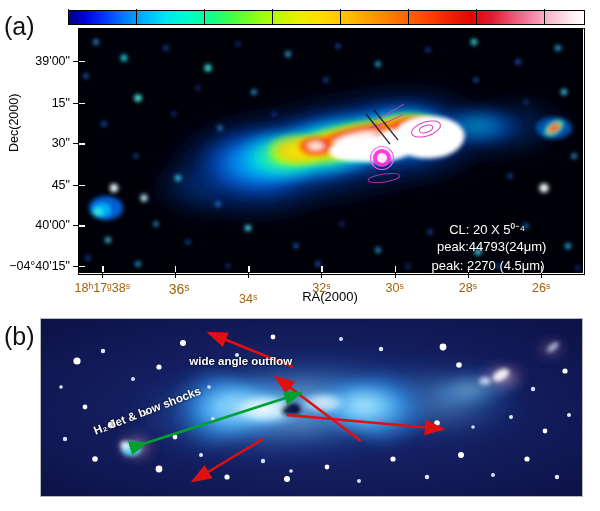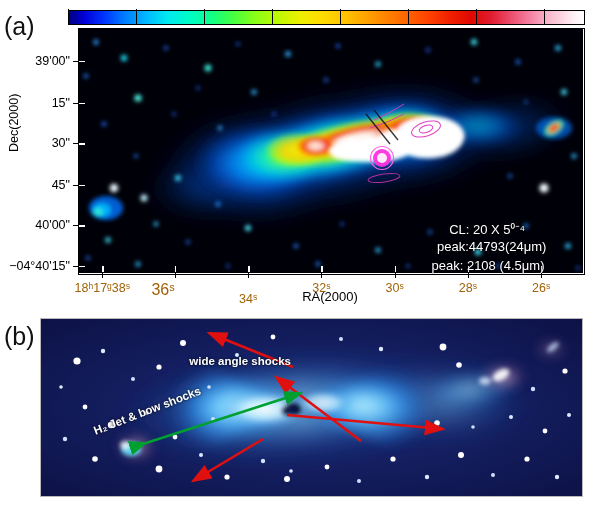--- a/index.html
+++ b/index.html
@@ -268,21 +268,21 @@
     <div style="position: absolute; left: 79px; top: 225.225px; width: 6px; height: 1.4px; background: rgb(255, 255, 255);"></div>
     <div class="ylab" style="position: absolute; top: 225.225px; left: 0px; width: 70px; text-align: right; transform: translateY(-50%); font-size: 12.5px; white-space: nowrap;">40'00"</div>
     <div style="position: absolute; left: 73px; top: 265.65px; width: 5px; height: 1px; background: rgb(0, 0, 0);"></div>
     <div style="position: absolute; left: 79px; top: 265.65px; width: 6px; height: 1.4px; background: rgb(255, 255, 255);"></div>
     <div class="ylab" style="position: absolute; top: 265.65px; left: 0px; width: 70px; text-align: right; transform: translateY(-50%); font-size: 12.5px; white-space: nowrap;">−04°40'15"</div>
     <div style="position: absolute; left: 102.24px; top: 273px; width: 1px; height: 5px; background: rgb(0, 0, 0);"></div>
     <div style="position: absolute; left: 102.24px; top: 266px; width: 1.4px; height: 6px; background: rgb(255, 255, 255);"></div>
     <div class="xlab" style="position: absolute; left: 102.24px; top: 281px; transform: translateX(-50%); font-size: 12.5px; white-space: nowrap;">18ʰ17ᵍ38ˢ</div>
     <div style="position: absolute; left: 174.96px; top: 273px; width: 1px; height: 5px; background: rgb(0, 0, 0);"></div>
     <div style="position: absolute; left: 174.96px; top: 266px; width: 1.4px; height: 6px; background: rgb(255, 255, 255);"></div>
-    <div class="xlab" style="position: absolute; left: 163px; top: 281px; transform: translateX(-50%); font-size: 16px; white-space: nowrap;">36ˢ</div>
+    <div class="xlab" style="position: absolute; left: 179px; top: 281px; transform: translateX(-50%); font-size: 14px; white-space: nowrap;">36ˢ</div>
     <div style="position: absolute; left: 248.185px; top: 273px; width: 1px; height: 5px; background: rgb(0, 0, 0);"></div>
     <div style="position: absolute; left: 248.185px; top: 266px; width: 1.4px; height: 6px; background: rgb(255, 255, 255);"></div>
     <div class="xlab" style="position: absolute; left: 248.185px; top: 292px; transform: translateX(-50%); font-size: 12.5px; white-space: nowrap;">34ˢ</div>
     <div style="position: absolute; left: 321.41px; top: 273px; width: 1px; height: 5px; background: rgb(0, 0, 0);"></div>
     <div style="position: absolute; left: 321.41px; top: 266px; width: 1.4px; height: 6px; background: rgb(255, 255, 255);"></div>
     <div class="xlab" style="position: absolute; left: 321.41px; top: 281px; transform: translateX(-50%); font-size: 12.5px; white-space: nowrap;">32ˢ</div>
     <div style="position: absolute; left: 394.635px; top: 273px; width: 1px; height: 5px; background: rgb(0, 0, 0);"></div>
     <div style="position: absolute; left: 394.635px; top: 266px; width: 1.4px; height: 6px; background: rgb(255, 255, 255);"></div>
     <div class="xlab" style="position: absolute; left: 394.635px; top: 281px; transform: translateX(-50%); font-size: 12.5px; white-space: nowrap; text-align: center;">30ˢ</div>
     <div style="position: absolute; left: 467.86px; top: 273px; width: 1px; height: 5px; background: rgb(0, 0, 0);"></div>
@@ -292,21 +292,21 @@
     <div style="position: absolute; left: 541.085px; top: 266px; width: 1.4px; height: 6px; background: rgb(255, 255, 255);"></div>
     <div class="xlab" style="position: absolute; left: 541.085px; top: 281px; transform: translateX(-50%); font-size: 12.5px; white-space: nowrap;">26ˢ</div>
   </div>
 
 <div id="ylabel-title">Dec(2000)</div>
 <div id="xlabel-title">RA(2000)</div>
 
 <div id="panel-a-annots">
     <div class="annot" style="left: 449.175px; top: 220.325px;">CL: 20 X 5⁰⁻⁴</div>
     <div class="annot" style="left: 437px; top: 239.19px;">peak:44793(24μm)</div>
-    <div class="annot" style="left: 431.5px; top: 257.81px;">peak: 2108 (4.5μm)</div>
+    <div class="annot" style="left: 431.5px; top: 257.81px;">peak: 2270 (4.5μm)</div>
   </div>
 
 <div class="panel-letter" id="panel-b-letter">(b)</div>
 
 <div id="panel-b-image" style="background:#111a52;">
   <svg width="543" height="179" viewBox="0 0 543 179">
     <defs>
       <radialGradient id="bBlue" cx="50%" cy="50%" r="50%">
         <stop offset="0%" stop-color="#ccf4ff" stop-opacity="1"></stop>
         <stop offset="28%" stop-color="#74d4ff" stop-opacity="0.9"></stop>
@@ -429,15 +429,15 @@
       <line x1="222" y1="120" x2="152" y2="162" marker-end="url(#arrowRed)"></line>
       <line x1="246" y1="96" x2="402" y2="110" marker-end="url(#arrowRed)"></line>
     </g>
 
     <g stroke="#00a030" stroke-width="2.4">
       <line x1="105" y1="124" x2="260" y2="74" marker-end="url(#arrowGreenA)" marker-start="url(#arrowGreenB)"></line>
     </g>
   </svg>
 </div>
 <div id="panel-b-labels">
-    <div class="blab" style="left: 189.325px; top: 354.695px;">wide angle shocks</div>
+    <div class="blab" style="left: 189.325px; top: 354.695px;">wide angle outflow</div>
     <div class="blab" style="left: 94.3px; top: 425.4px; transform-origin: left center; transform: rotate(-21deg);">H₂ Jet &amp; bow shocks</div>
   </div>
 
 </body></html>

